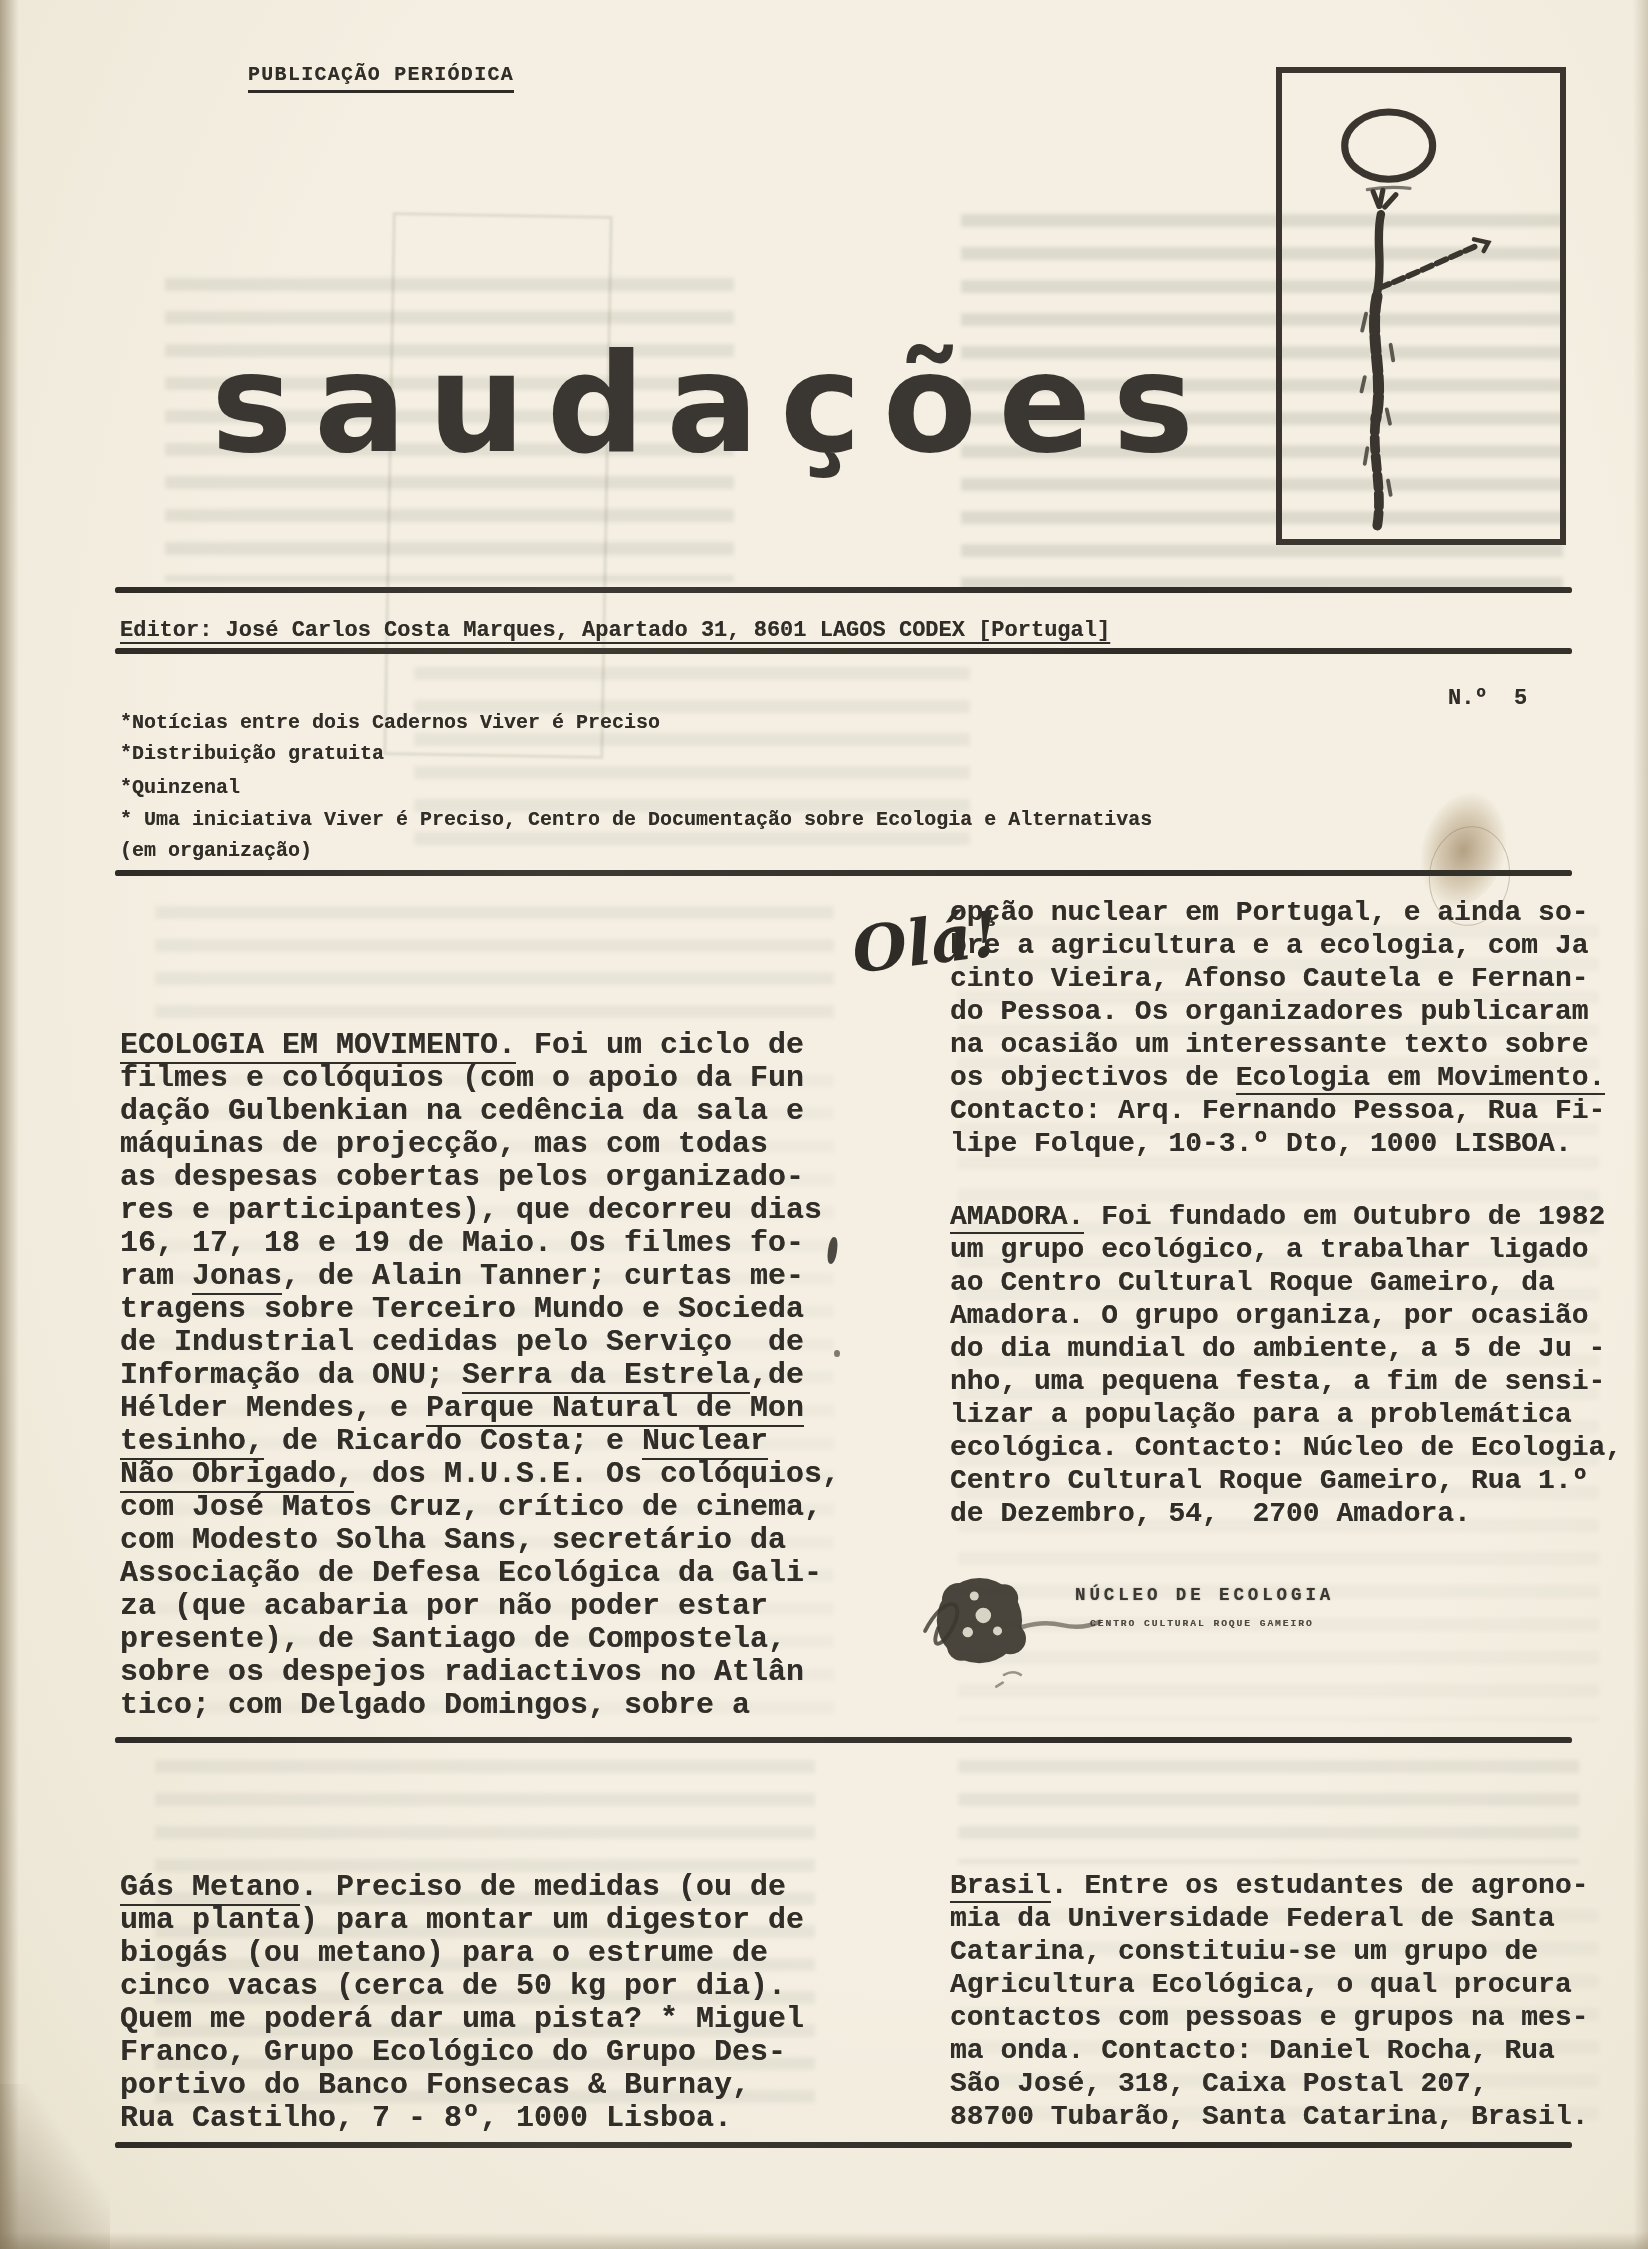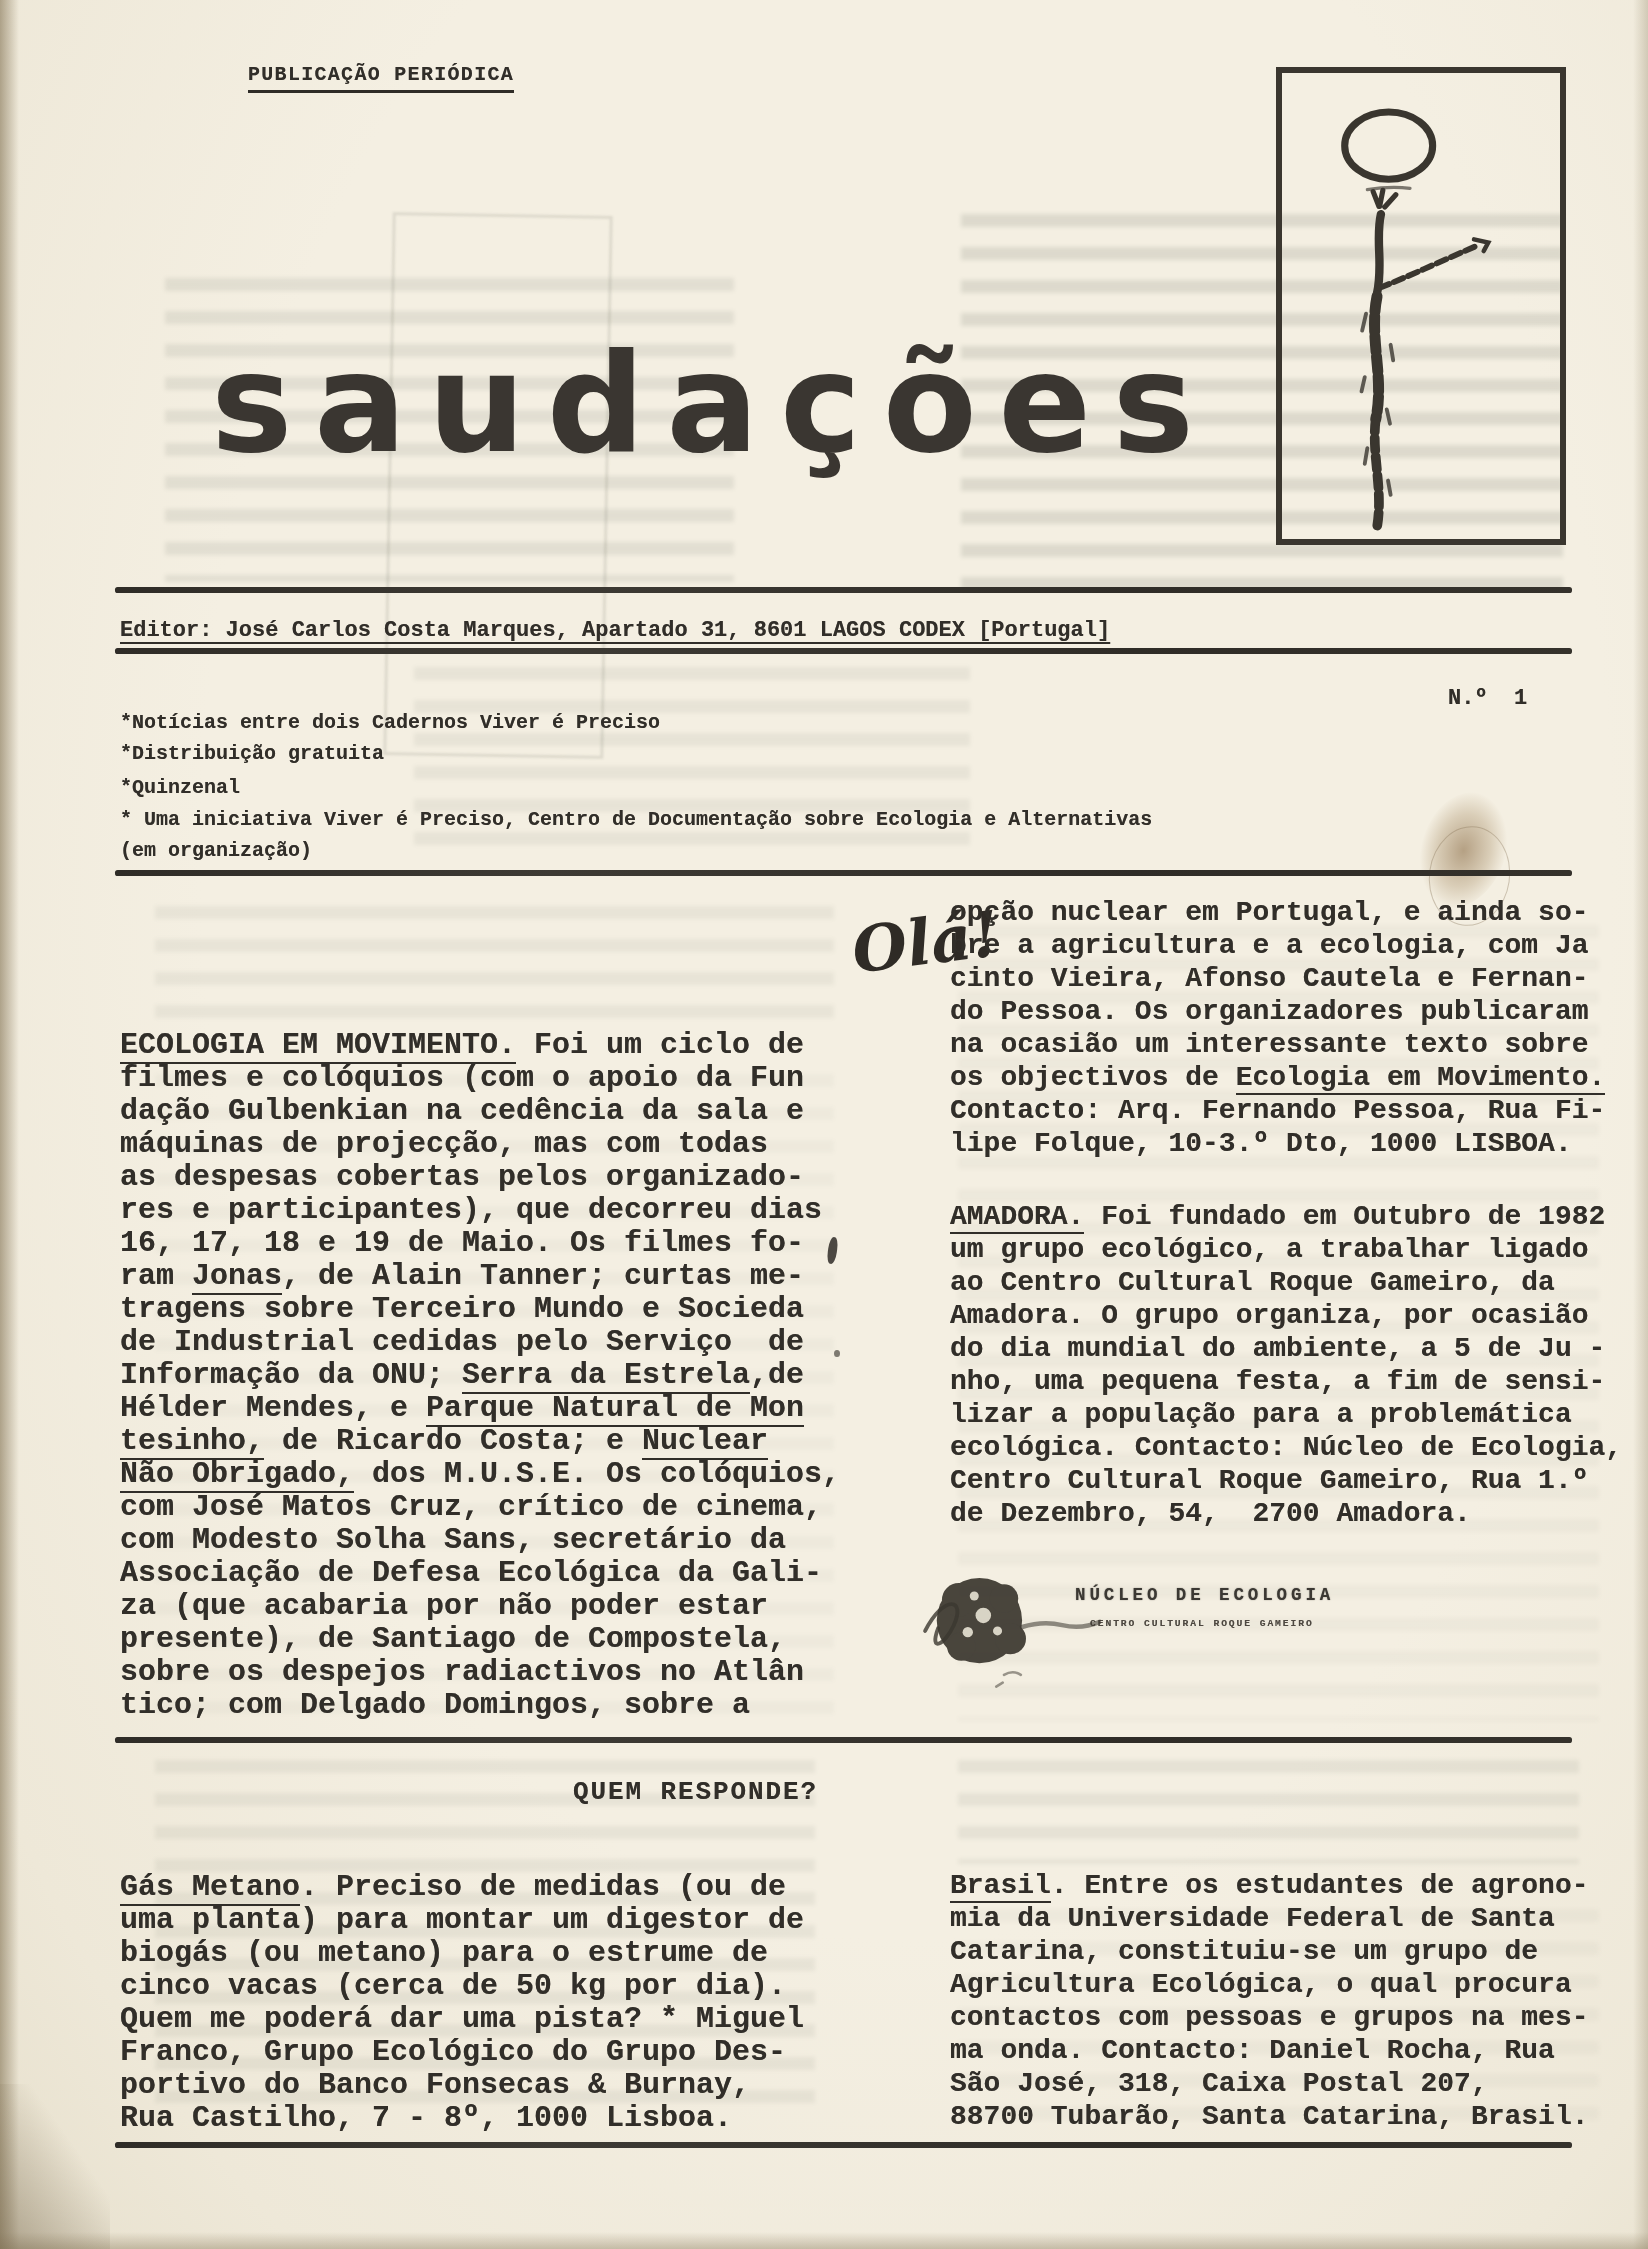--- a/index.html
+++ b/index.html
@@ -86,21 +86,21 @@
 
   <div class="abs rule" style="top:587px;"></div>
   <div class="abs tw editorline">Editor: José Carlos Costa Marques, Apartado 31, 8601 LAGOS CODEX [Portugal]</div>
   <div class="abs rule" style="top:648px;"></div>
 
   <div class="abs tw bullet" style="top:687px;">*Notícias entre dois Cadernos Viver é Preciso</div>
   <div class="abs tw bullet" style="top:718px;">*Distribuição gratuita</div>
   <div class="abs tw bullet" style="top:752px;">*Quinzenal</div>
   <div class="abs tw bullet" style="top:784px;">* Uma iniciativa Viver é Preciso, Centro de Documentação sobre Ecologia e Alternativas</div>
   <div class="abs tw bullet" style="top:815px;">(em organização)</div>
-  <div class="abs tw issue">N.º  1</div>
+  <div class="abs tw issue">N.º  5</div>
 
   <div class="abs stain-blob"></div>
   <div class="abs stain-ring"></div>
 
   <div class="abs rule" style="top:870px;"></div>
 
   <div class="abs greeting">Olá!</div>
 
   <div class="abs tw col left-col" style="left:120px;top:1029px;"><div class="tline"><span class="u">ECOLOGIA EM MOVIMENTO.</span><span> Foi um ciclo de</span></div><div class="tline"><span>filmes e colóquios (com o apoio da Fun</span></div><div class="tline"><span>dação Gulbenkian na cedência da sala e</span></div><div class="tline"><span>máquinas de projecção, mas com todas</span></div><div class="tline"><span>as despesas cobertas pelos organizado-</span></div><div class="tline"><span>res e participantes), que decorreu dias</span></div><div class="tline"><span>16, 17, 18 e 19 de Maio. Os filmes fo-</span></div><div class="tline"><span>ram </span><span class="u">Jonas</span><span>, de Alain Tanner; curtas me-</span></div><div class="tline"><span>tragens sobre Terceiro Mundo e Socieda</span></div><div class="tline"><span>de Industrial cedidas pelo Serviço  de</span></div><div class="tline"><span>Informação da ONU; </span><span class="u">Serra da Estrela</span><span>,de</span></div><div class="tline"><span>Hélder Mendes, e </span><span class="u">Parque Natural de Mon</span></div><div class="tline"><span class="u">tesinho,</span><span> de Ricardo Costa; e </span><span class="u">Nuclear</span></div><div class="tline"><span class="u">Não Obrigado,</span><span> dos M.U.S.E. Os colóquios,</span></div><div class="tline"><span>com José Matos Cruz, crítico de cinema,</span></div><div class="tline"><span>com Modesto Solha Sans, secretário da</span></div><div class="tline"><span>Associação de Defesa Ecológica da Gali-</span></div><div class="tline"><span>za (que acabaria por não poder estar</span></div><div class="tline"><span>presente), de Santiago de Compostela,</span></div><div class="tline"><span>sobre os despejos radiactivos no Atlân</span></div><div class="tline"><span>tico; com Delgado Domingos, sobre a</span></div></div>
 
@@ -123,21 +123,20 @@
     </g>
     <path d="M28,128 C58,70 92,78 72,120 C58,150 34,162 48,124" stroke="#3b372f" stroke-width="6" fill="none" opacity=".8" stroke-linecap="round"></path>
     <path d="M178,122 q32,-10 62,-3 t58,-5" stroke="#3b372f" stroke-width="7" fill="none" opacity=".55" stroke-linecap="round"></path>
     <path d="M150,196 q14,-8 26,0 M138,214 l10,-6" stroke="#3b372f" stroke-width="4" fill="none" opacity=".5" stroke-linecap="round"></path>
   </svg>
   <div class="abs tw logo-title">NÚCLEO DE ECOLOGIA</div>
   <div class="abs tw logo-sub">CENTRO CULTURAL ROQUE GAMEIRO</div>
 
   <div class="abs rule" style="top:1737px;"></div>
 
-  <div class="abs tw heading-right">QUEM RESPONDE?</div>
   <div class="abs tw col left-col" style="left:120px;top:1871px;"><div class="tline"><span class="u">Gás Metano</span><span>. Preciso de medidas (ou de</span></div><div class="tline"><span>uma planta) para montar um digestor de</span></div><div class="tline"><span>biogás (ou metano) para o estrume de</span></div><div class="tline"><span>cinco vacas (cerca de 50 kg por dia).</span></div><div class="tline"><span>Quem me poderá dar uma pista? * Miguel</span></div><div class="tline"><span>Franco, Grupo Ecológico do Grupo Des-</span></div><div class="tline"><span>portivo do Banco Fonsecas &amp; Burnay,</span></div><div class="tline"><span>Rua Castilho, 7 - 8º, 1000 Lisboa.</span></div></div>
   <div class="abs tw col right-col" style="left:950px;top:1869px;"><div class="tline"><span class="u">Brasil</span><span>. Entre os estudantes de agrono-</span></div><div class="tline"><span>mia da Universidade Federal de Santa</span></div><div class="tline"><span>Catarina, constituiu-se um grupo de</span></div><div class="tline"><span>Agricultura Ecológica, o qual procura</span></div><div class="tline"><span>contactos com pessoas e grupos na mes-</span></div><div class="tline"><span>ma onda. Contacto: Daniel Rocha, Rua</span></div><div class="tline"><span>São José, 318, Caixa Postal 207,</span></div><div class="tline"><span>88700 Tubarão, Santa Catarina, Brasil.</span></div></div>
 
   <div class="abs rule" style="top:2142px;"></div>
 
   <div class="abs inkmark1"></div>
   <div class="abs inkmark2"></div>
 
   <div class="abs edge-left"></div>
   <div class="abs edge-right"></div>

